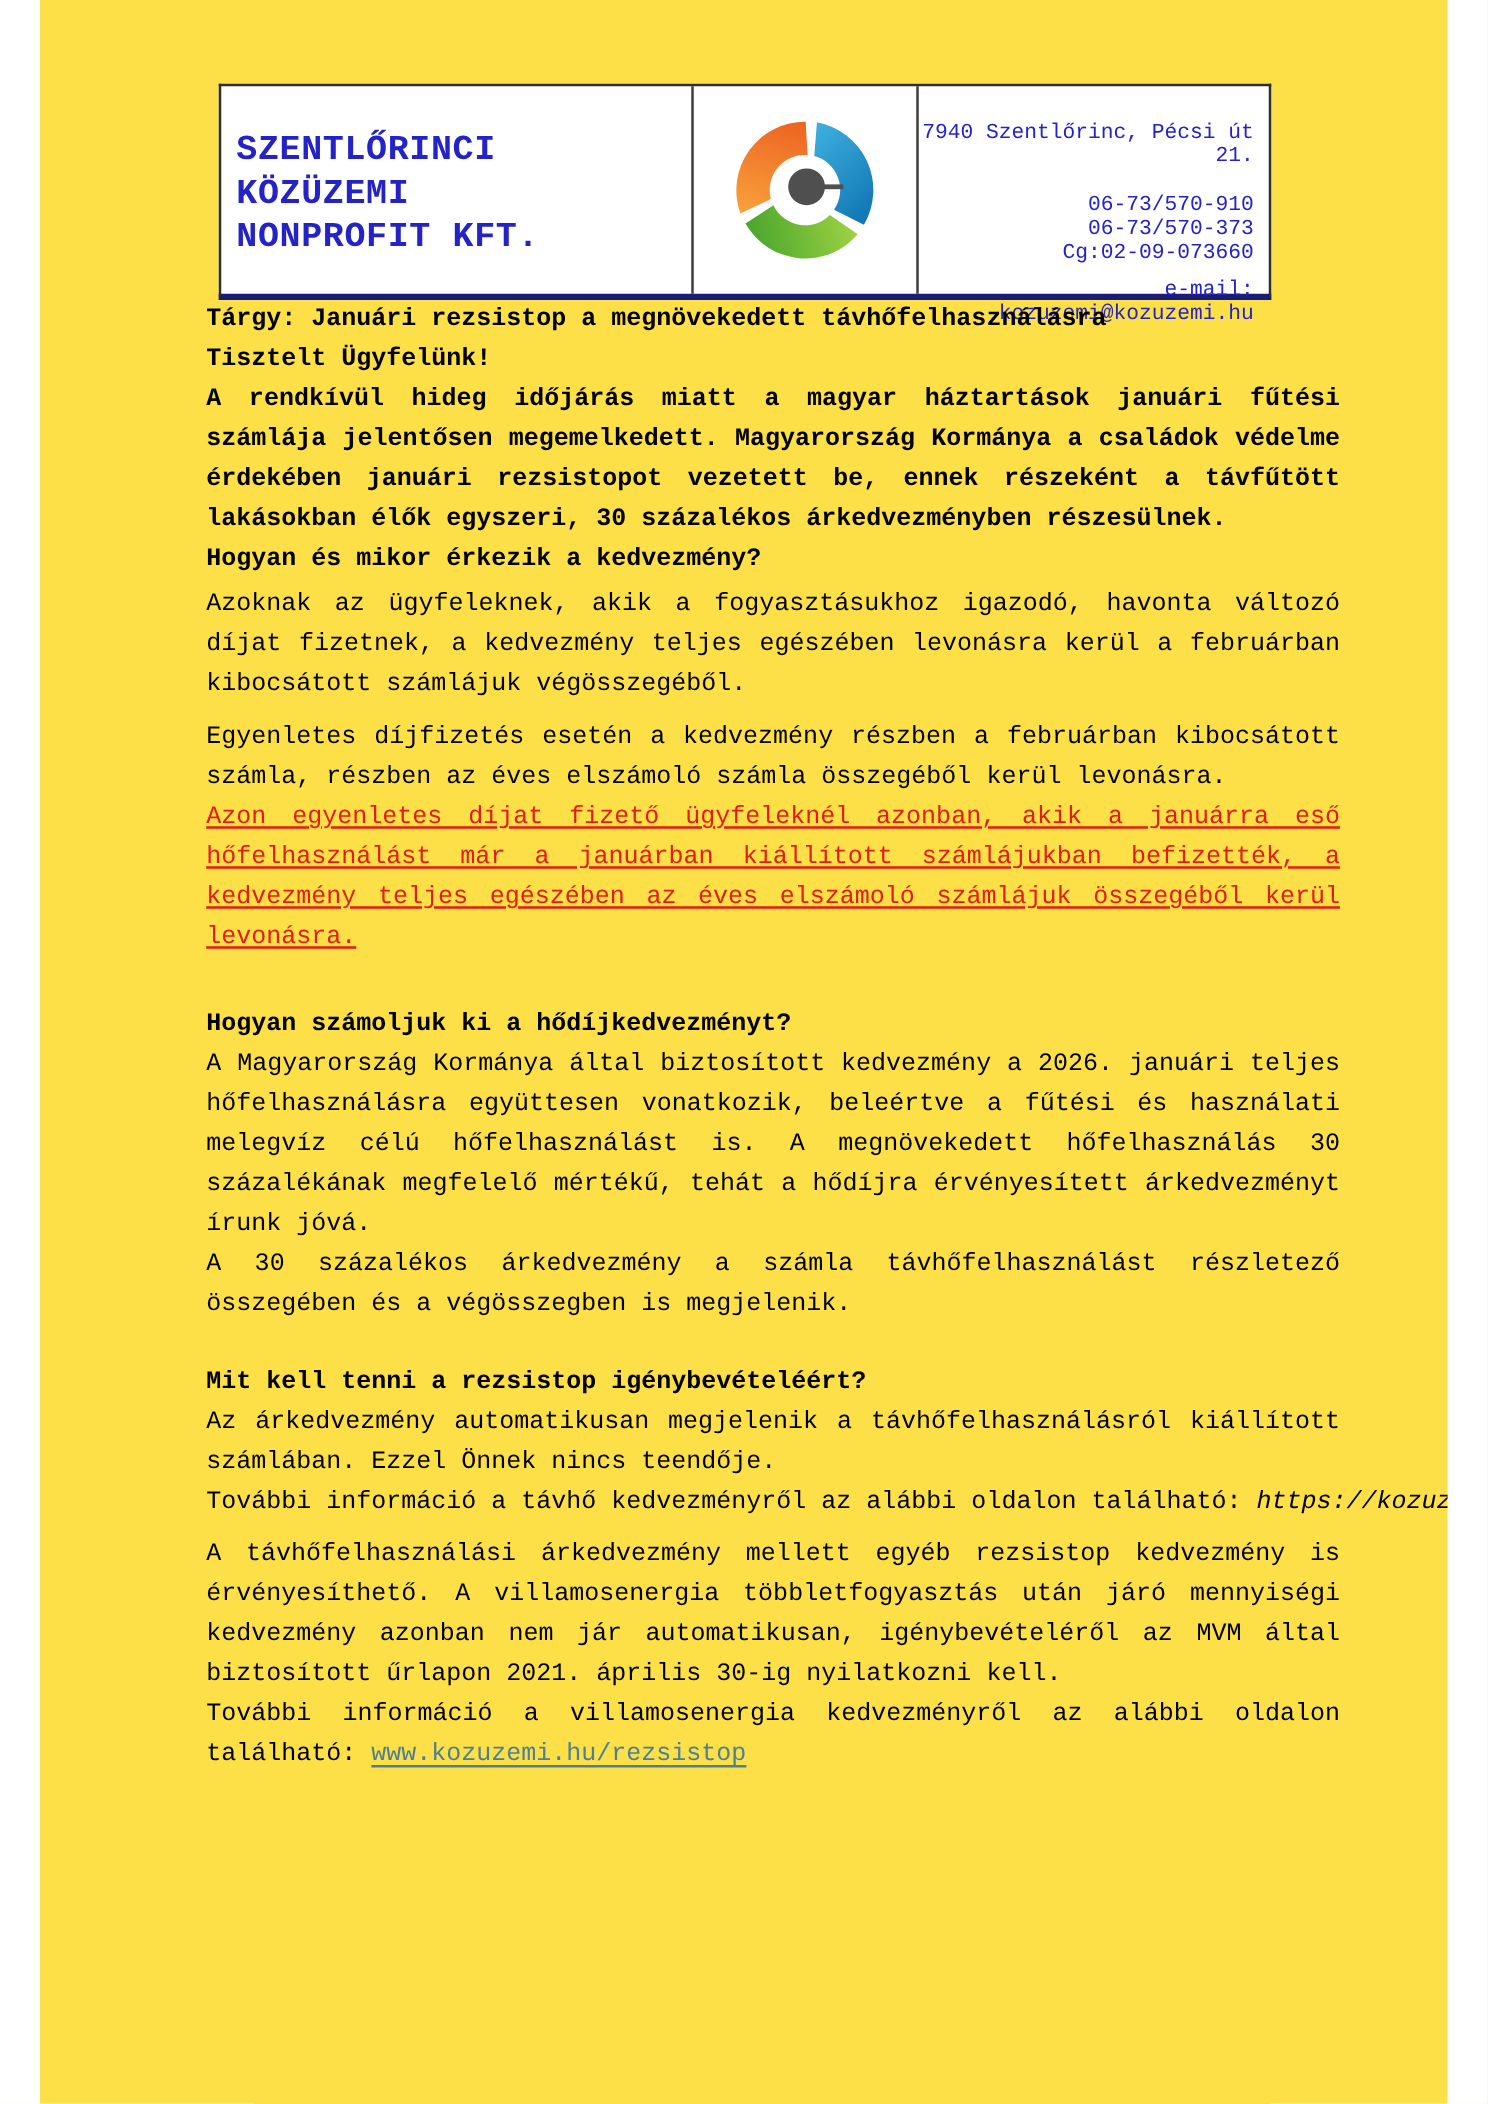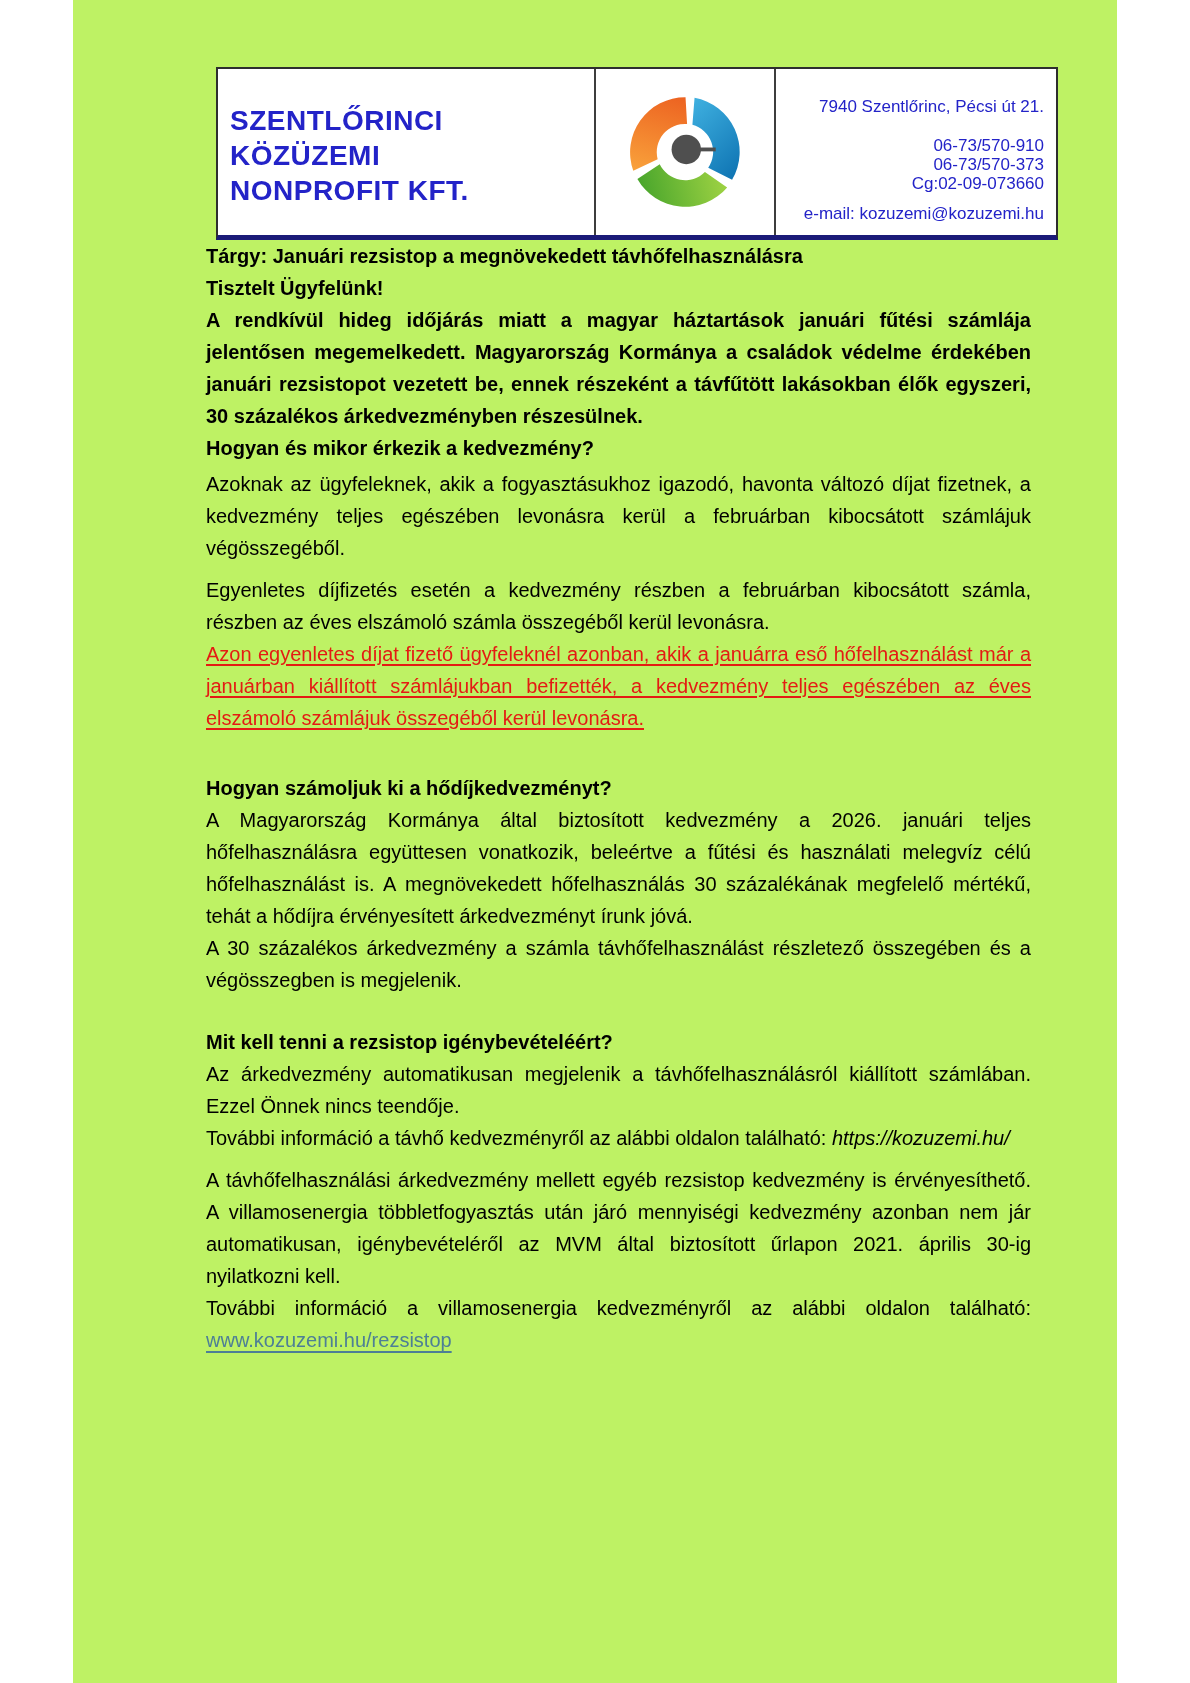--- a/index.html
+++ b/index.html
@@ -1,23 +1,23 @@
 <!DOCTYPE html>
 <html><head>
 <meta charset="utf-8">
 <style>
   html, body { margin: 0; padding: 0; background: #ffffff; }
   .page {
     position: relative;
-    width: 1044px;
+    width: 1126px;
     height: 1683px;
     margin: 0 auto;
-    background: #bef264;
+    background: #fde047;
     overflow: hidden;
-    font-family: Liberation Sans, sans-serif;
+    font-family: Liberation Mono, monospace;
     color: #000000;
   }
   
   .letterhead {
     box-sizing: border-box;
     margin: 67px 205px 0 143px;
     width: 842px;
     height: 173px;
     display: flex;
     border: 2px solid #2e2e2e;

